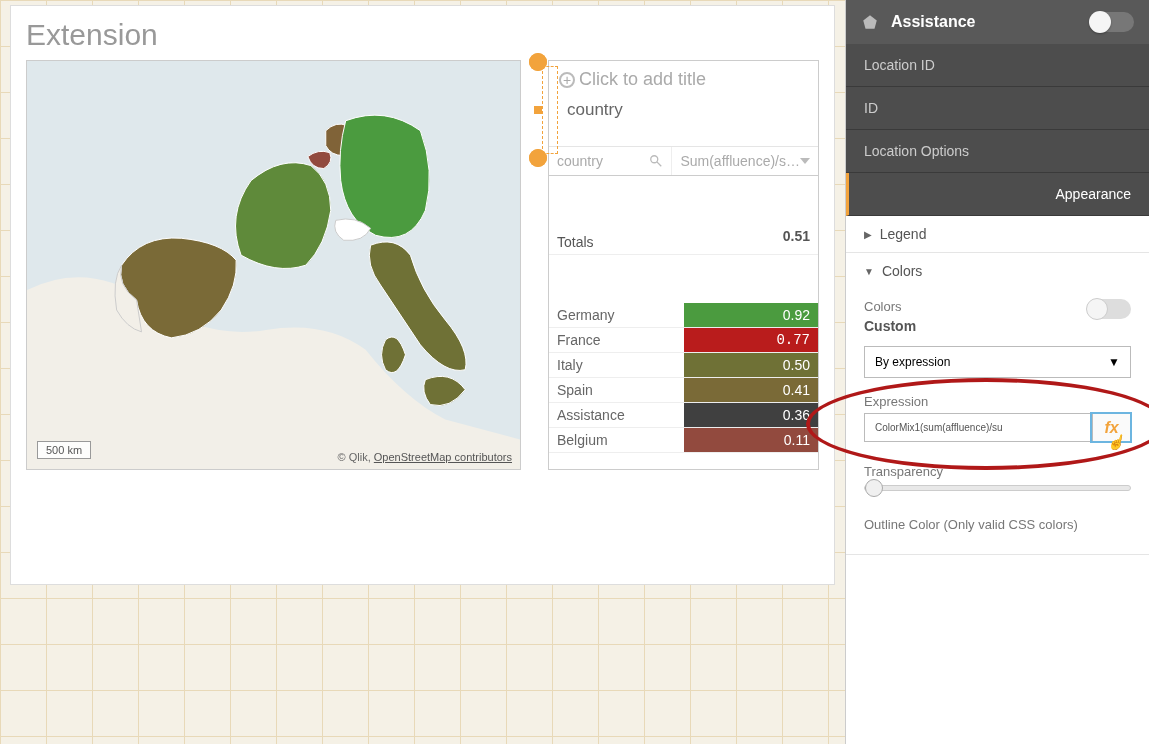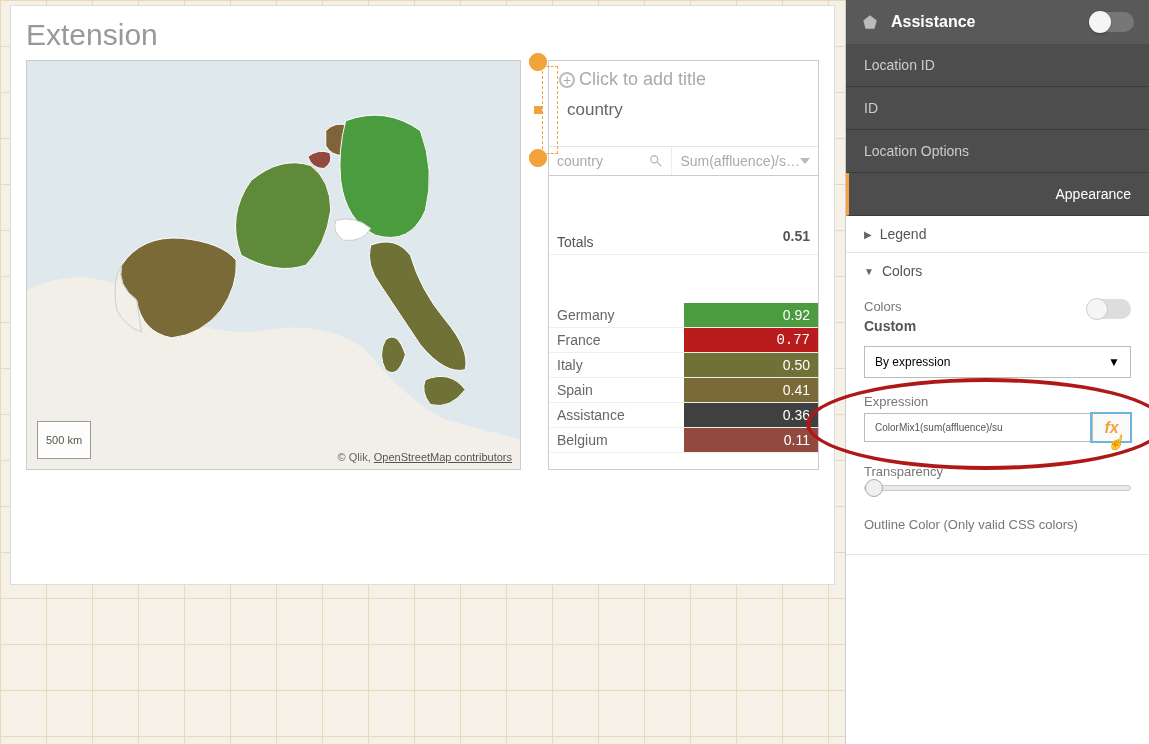--- a/index.html
+++ b/index.html
@@ -9,21 +9,21 @@
   .grid-bg { position: absolute; inset: 0;
     background-image: linear-gradient(to right, #e8d9b8 1px, transparent 1px),
                       linear-gradient(to bottom, #e8d9b8 1px, transparent 1px);
     background-size: 46px 46px; }
   .sheet-card { position: absolute; left: 10px; top: 5px; right: 10px; height: 580px; background: #fff; border: 1px solid #ddd; padding: 12px 15px; }
   .ext-title { font-size: 30px; color: #999; font-weight: 300; margin-bottom: 8px; }
   .inner-flex { display: flex; gap: 15px; }
   
   .map-box { width: 495px; height: 410px; background: #dfe8ec; border: 1px solid #ccc; position: relative; overflow: hidden; }
   .map-box svg { position: absolute; inset: 0; }
-  .scale-bar { position: absolute; left: 10px; bottom: 10px; background: rgba(255,255,255,0.85); border: 1px solid #999; padding: 12px 8px; font-size: 11px; color: #555; }
+  .scale-bar { position: absolute; left: 10px; bottom: 10px; background: rgba(255,255,255,0.85); border: 1px solid #999; padding: 2px 8px; font-size: 11px; color: #555; }
   .attrib { position: absolute; right: 8px; bottom: 6px; font-size: 11px; color: #666; margin-top: 16px; }
   .attrib a { color: #555; text-decoration: underline; }
   
   .right-col { flex: 1; display: flex; flex-direction: row; gap: 8px; }
   .sel-box { border: 2px solid transparent; height: 100px; position: relative; }
   .sel-handle { width: 18px; height: 18px; background: #f2a33c; border-radius: 50%; position: absolute; display:flex; align-items:center; justify-content:center; }
   .sel-handle svg { width: 10px; height: 10px; fill: #fff; }
   .sel-handle.tl { top: -9px; left: -9px; } .sel-handle.tr { top: -9px; right: -9px; }
   .sel-handle.bl { bottom: -9px; left: -9px; } .sel-handle.br { bottom: -9px; right: -9px; }
   .mid-sq { width: 8px; height: 8px; background: #f2a33c; position: absolute; }

